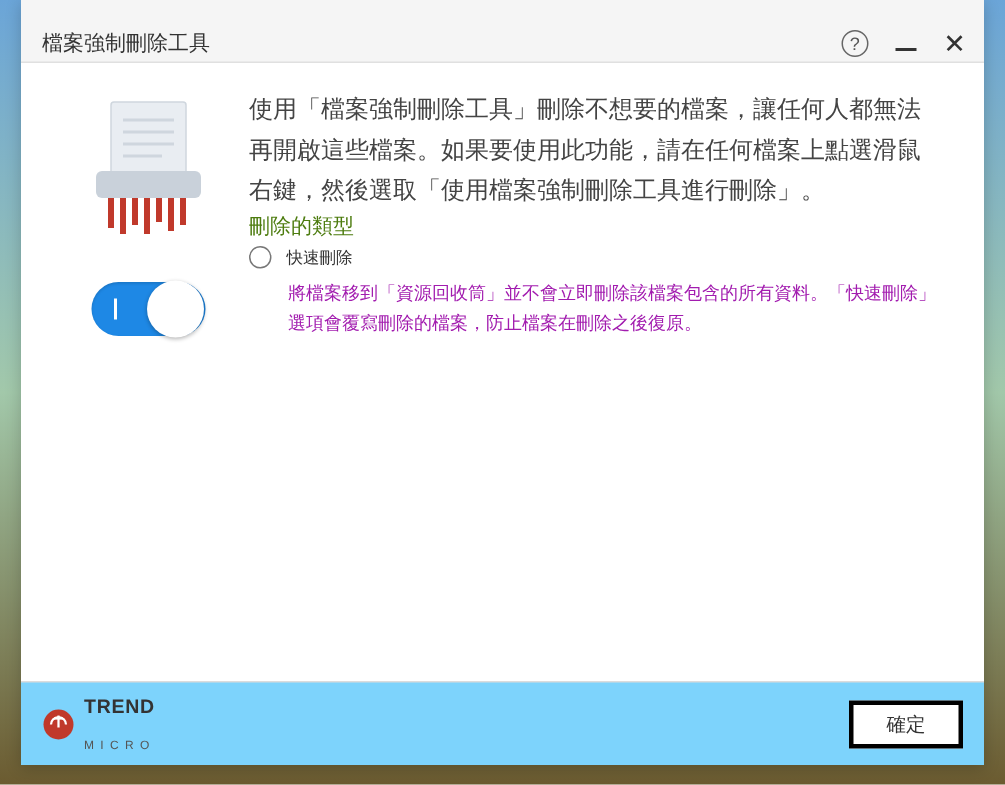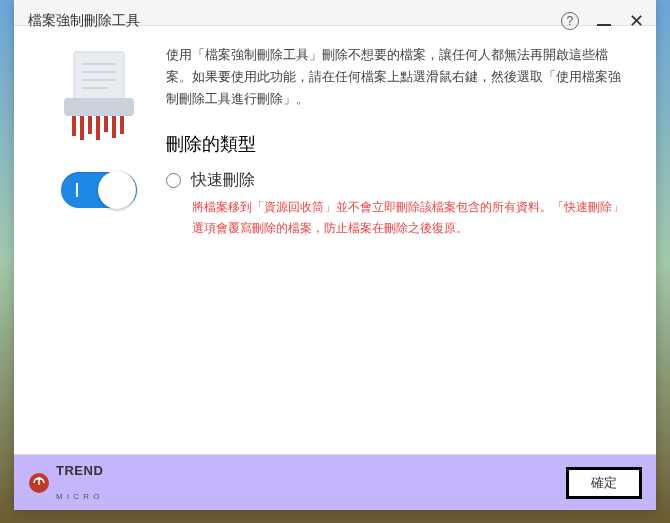--- a/index.html
+++ b/index.html
@@ -14,21 +14,21 @@
   .window {
     position: absolute;
     left: 14px;
     top: 0;
     width: 642px;
     height: 510px;
     background: #ffffff;
     box-shadow: 0 2px 10px rgba(0,0,0,0.2);
   }
   .titlebar {
-    height: 26px;
+    height: 42px;
     background: #f5f5f5;
     display: flex;
     align-items: center;
     padding: 16px 12px 0 14px;
     border-bottom: 1px solid #e0e0e0;
   }
   .titlebar .title {
     flex: 1;
     font-size: 14px;
     color: #333;
@@ -106,29 +106,28 @@
     top: 11px;
     width: 2px;
     height: 14px;
     background: #fff;
   }
   .right-col {
     flex: 1;
     padding-left: 12px;
   }
   .intro {
-    font-size: 13px;
+    font-size: 16px;
     color: #444;
     line-height: 1.7;
-    margin-bottom: 22px;
   }
   .section-title {
-    font-size: 18px;
-    color: #000000;
-    margin-bottom: 14px;
+    font-size: 14px;
+    color: #4d7c0f;
+    margin-bottom: 4px;
     font-weight: normal;
   }
   .option {
     margin-bottom: 18px;
   }
   .option-row {
     display: flex;
     align-items: center;
     cursor: pointer;
   }
@@ -147,37 +146,37 @@
     border-color: #1e88e5;
   }
   .radio.checked::after {
     content: "";
     width: 7px;
     height: 7px;
     background: #1e88e5;
     border-radius: 50%;
   }
   .option-label {
-    font-size: 16px;
+    font-size: 11px;
     color: #333;
   }
   .option-desc {
     font-size: 12px;
-    color: #ef4444;
+    color: #a21caf;
     line-height: 1.7;
     margin: 6px 0 0 26px;
   }
   .footer {
     position: absolute;
     bottom: 0;
     left: 0;
     right: 0;
     height: 56px;
     border-top: 1px solid #dcdcdc;
-    background: #c4b5fd;
+    background: #7dd3fc;
     display: flex;
     align-items: center;
     padding: 12px 14px;
   }
   .brand {
     display: flex;
     align-items: center;
     gap: 6px;
     flex: 1;
   }

